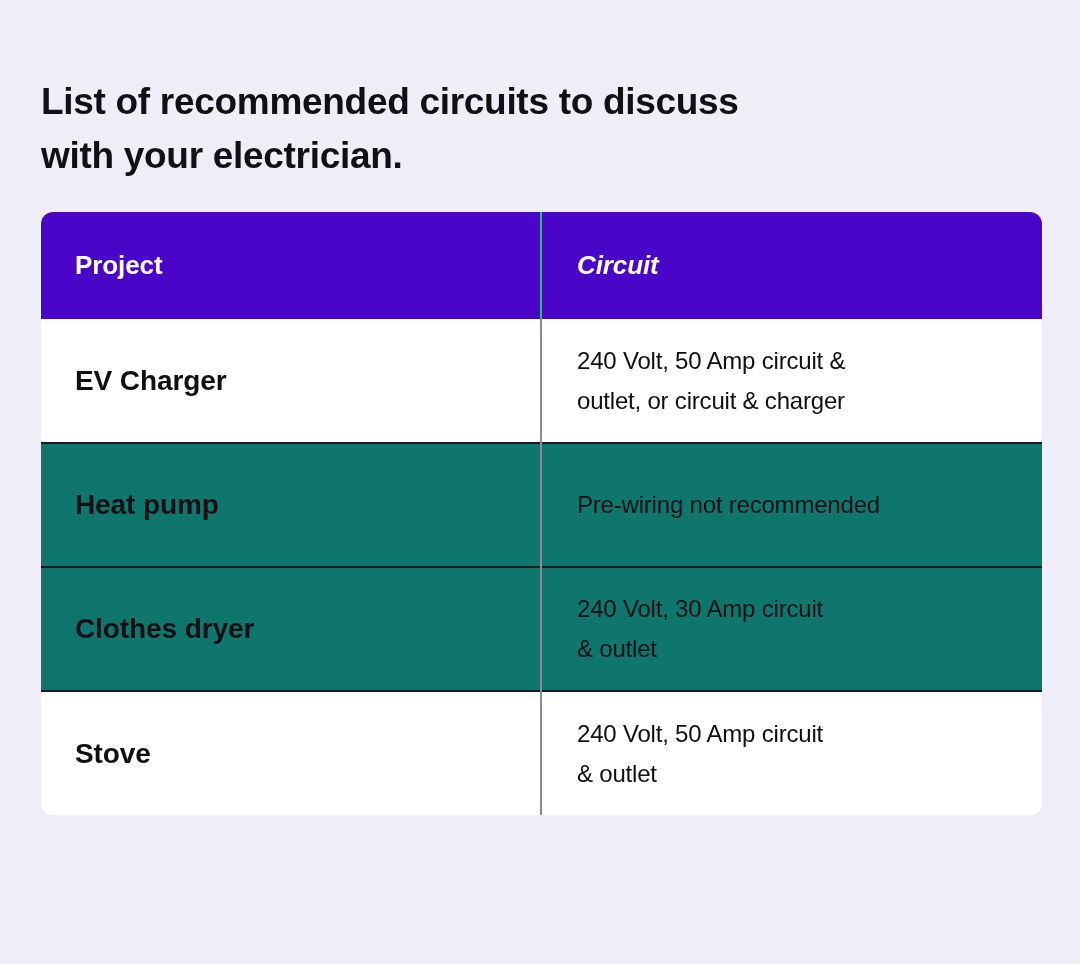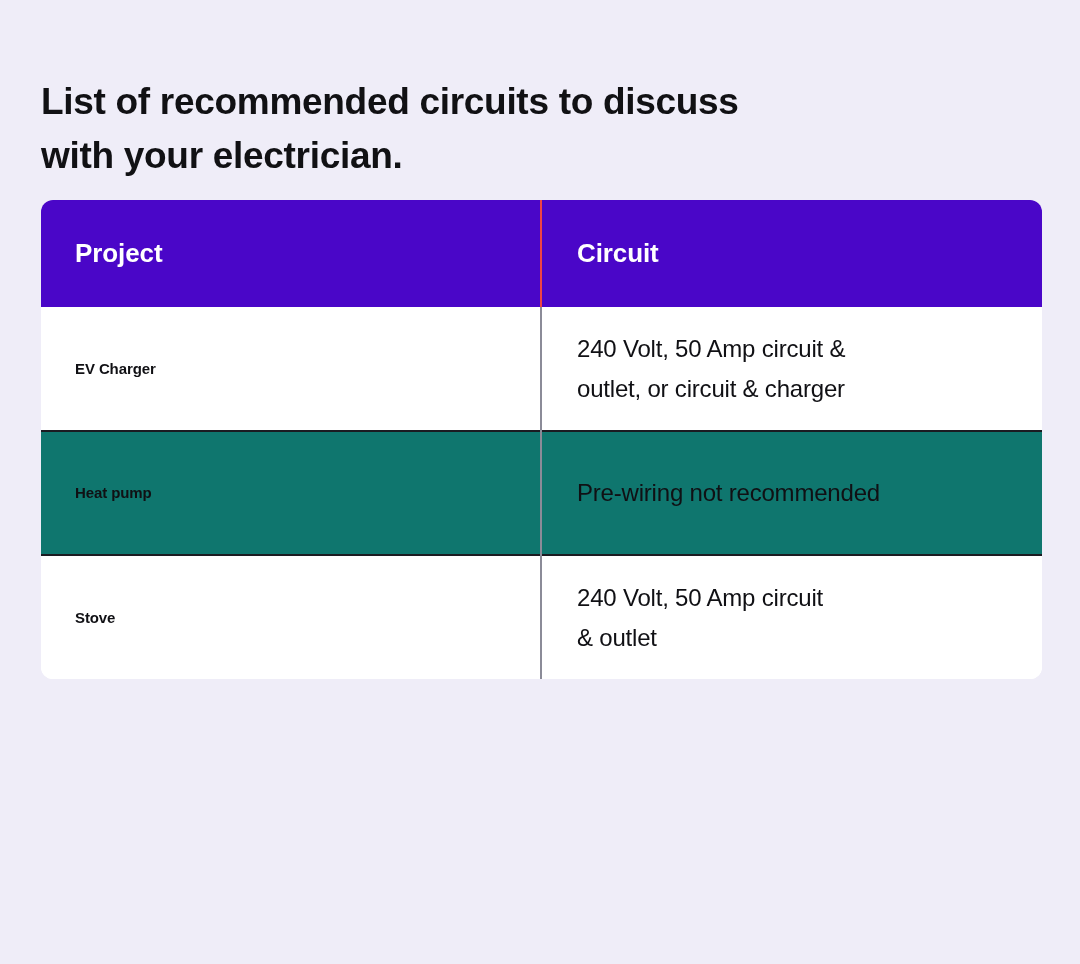--- a/index.html
+++ b/index.html
@@ -33,21 +33,21 @@
     font-weight: bold;
     letter-spacing: -0.3px;
     color: #111114;
     white-space: pre-line;
   }
 
   
   .table-wrap {
     position: absolute;
     left: 41px;
-    top: 200px;
+    top: 212px;
     width: 1001px;
     border-radius: 12px;
     overflow: hidden;
     background: #ffffff;
   }
 
   .table {
     width: 100%;
     border-collapse: collapse;
     table-layout: fixed;
@@ -63,38 +63,39 @@
     font-weight: bold;
     text-align: left;
     height: 107px;
     padding: 0 0 0 34px;
     vertical-align: middle;
     letter-spacing: -0.1px;
     box-sizing: border-box;
   }
   .table thead th.th-circuit {
     padding-left: 35px;
-    border-left: 2px solid #ef4444;
+    border-left: 2px solid #22c55e;
+    font-style: italic;
   }
 
   .table tbody td {
     height: 124px;
     vertical-align: middle;
     box-sizing: border-box;
     border-top: 2px solid #1b1b21;
     color: #101014;
   }
 
   .table tbody tr:first-child td {
     border-top: none;
   }
 
   .cell-project {
     padding-left: 34px;
-    font-size: 15px;
+    font-size: 28px;
     font-weight: bold;
     line-height: 30px;
     letter-spacing: -0.1px;
     margin-top: 34px;
   }
 
   .cell-circuit {
     padding-left: 35px;
     padding-right: 24px;
     font-size: 24px;
@@ -131,20 +132,25 @@
       <tbody>
         <tr class="row-odd">
           <td class="cell-project">EV Charger</td>
           <td class="cell-circuit">240 Volt, 50 Amp circuit &amp;
 outlet, or circuit &amp; charger</td>
         </tr>
         <tr class="row-even">
           <td class="cell-project">Heat pump</td>
           <td class="cell-circuit">Pre-wiring not recommended</td>
         </tr>
+        <tr class="row-even">
+          <td class="cell-project">Clothes dryer</td>
+          <td class="cell-circuit">240 Volt, 30 Amp circuit
+&amp; outlet</td>
+        </tr>
         <tr class="row-odd">
           <td class="cell-project">Stove</td>
           <td class="cell-circuit">240 Volt, 50 Amp circuit
 &amp; outlet</td>
         </tr>
       </tbody>
     </table>
   </div>
 
 </div>

